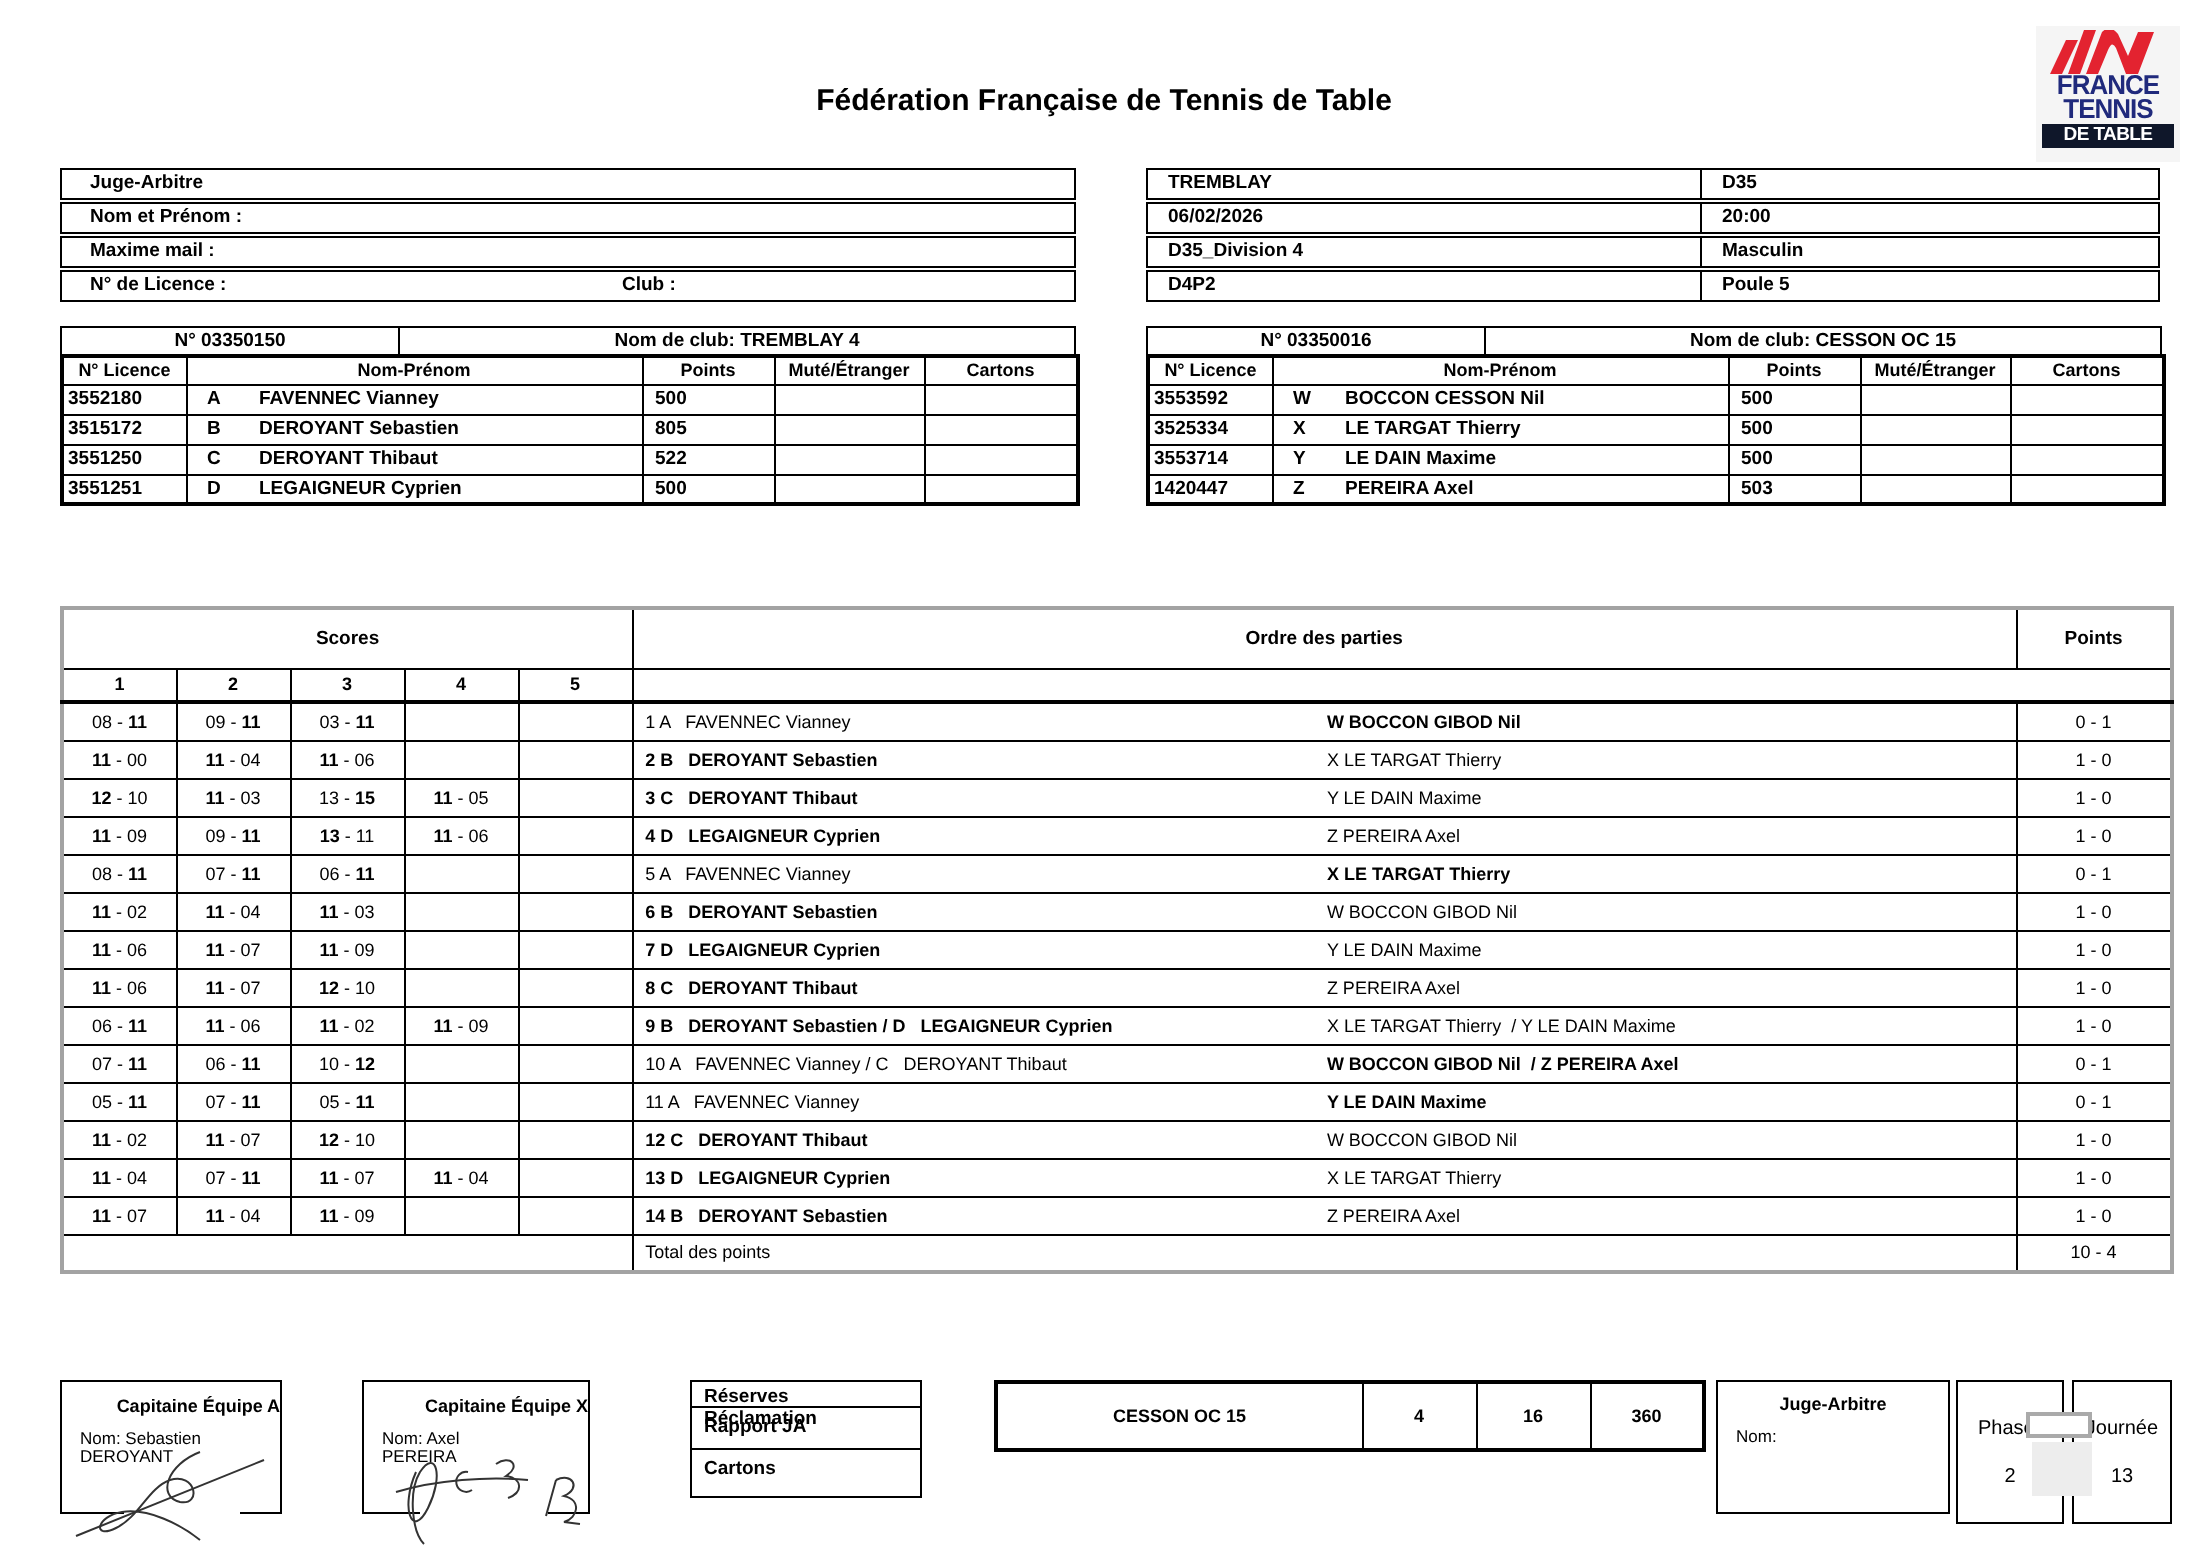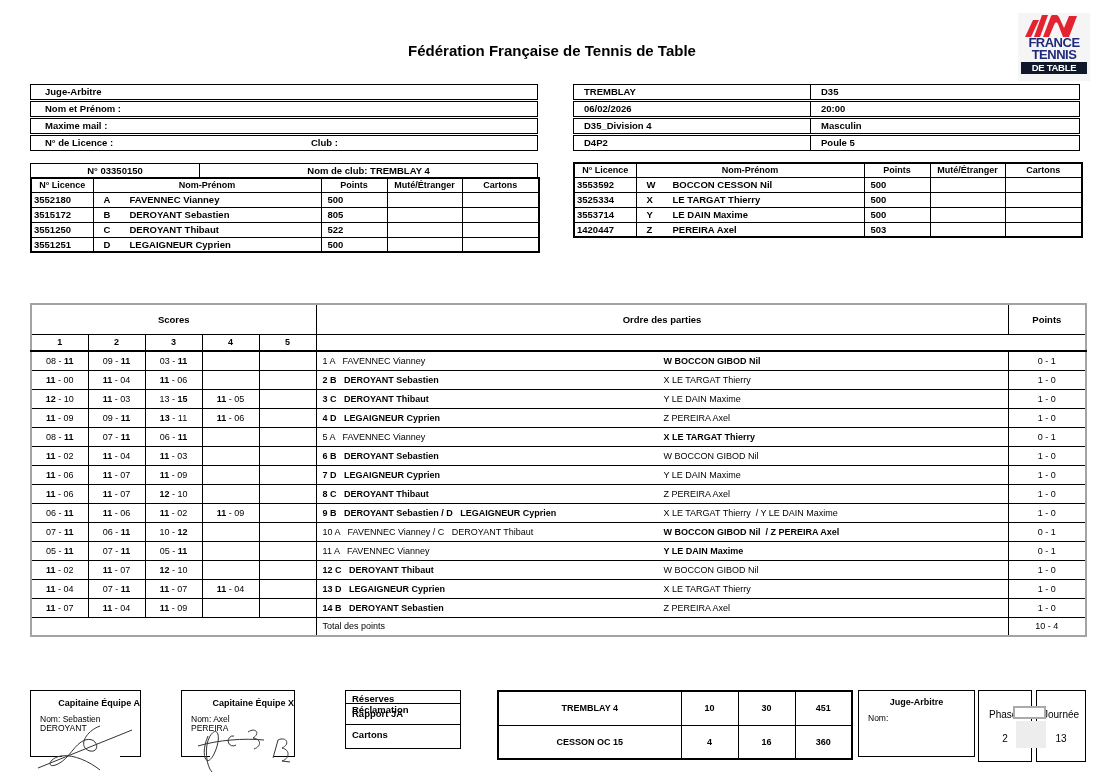--- a/index.html
+++ b/index.html
@@ -24,21 +24,21 @@
   
   .refhead { position:absolute; left:30px; top:84px; width:508px; }
   .refrow  { height:16px; border:1px solid #000; margin-bottom:1px; font-weight:bold;
              font-size:9.5px; line-height:14px; padding-left:14px; position:relative; background:#fff; }
   .refrow .club { position:absolute; left:280px; top:0; }
 
   
   .infobox { position:absolute; left:573px; top:84px; width:507px; }
   .irow { display:flex; margin-bottom:1px; height:16px; }
   .irow > div { border:1px solid #000; line-height:14px; font-weight:bold; font-size:9.5px; padding-left:10px; background:#fff; }
-  .ic1 { width:238px; }
+  .ic1 { width:278px; }
   .ic2 { flex:1; margin-left:-1px; }
 
   
   .team { position:absolute; top:163px; width:508px; }
   .team-left  { left:30px; }
   .team-right { left:573px; }
   .trow { display:flex; height:15px; }
   .trow > div { border:1px solid #000; font-weight:bold; font-size:9.5px; line-height:13px; text-align:center; }
   .tc1 { width:170px; }
   .tc2 { flex:1; margin-left:-1px; }
@@ -192,20 +192,24 @@
             <td class="nm"><span class="lt">D</span><span>LEGAIGNEUR Cyprien</span></td>
             <td class="pt">500</td>
             <td></td>
             <td></td>
           </tr>
         </tbody>
     </table>
   </div>
 
   <div class="team team-right">
+    <div class="trow">
+      <div class="tc1">N° 03350016</div>
+      <div class="tc2">Nom de club: CESSON OC 15</div>
+    </div>
     <table>
       <colgroup>
           <col style="width:62px">
           <col style="width:228px">
           <col style="width:66px">
           <col style="width:75px">
           <col style="width:77px">
         </colgroup>
       <tbody>
         <tr class="th">
@@ -493,26 +497,20 @@
 
   <table class="res">
     <colgroup>
         <col style="width:183px">
         <col style="width:57px">
         <col style="width:57px">
         <col style="width:57px">
       </colgroup>
     <tbody>
       <tr>
-        <td>TREMBLAY 4</td>
-        <td>10</td>
-        <td>30</td>
-        <td>451</td>
-      </tr>
-      <tr>
         <td>CESSON OC 15</td>
         <td>4</td>
         <td>16</td>
         <td>360</td>
       </tr>
     </tbody>
   </table>
 
   <div class="jbox">
     <div class="jt">Juge-Arbitre</div>

